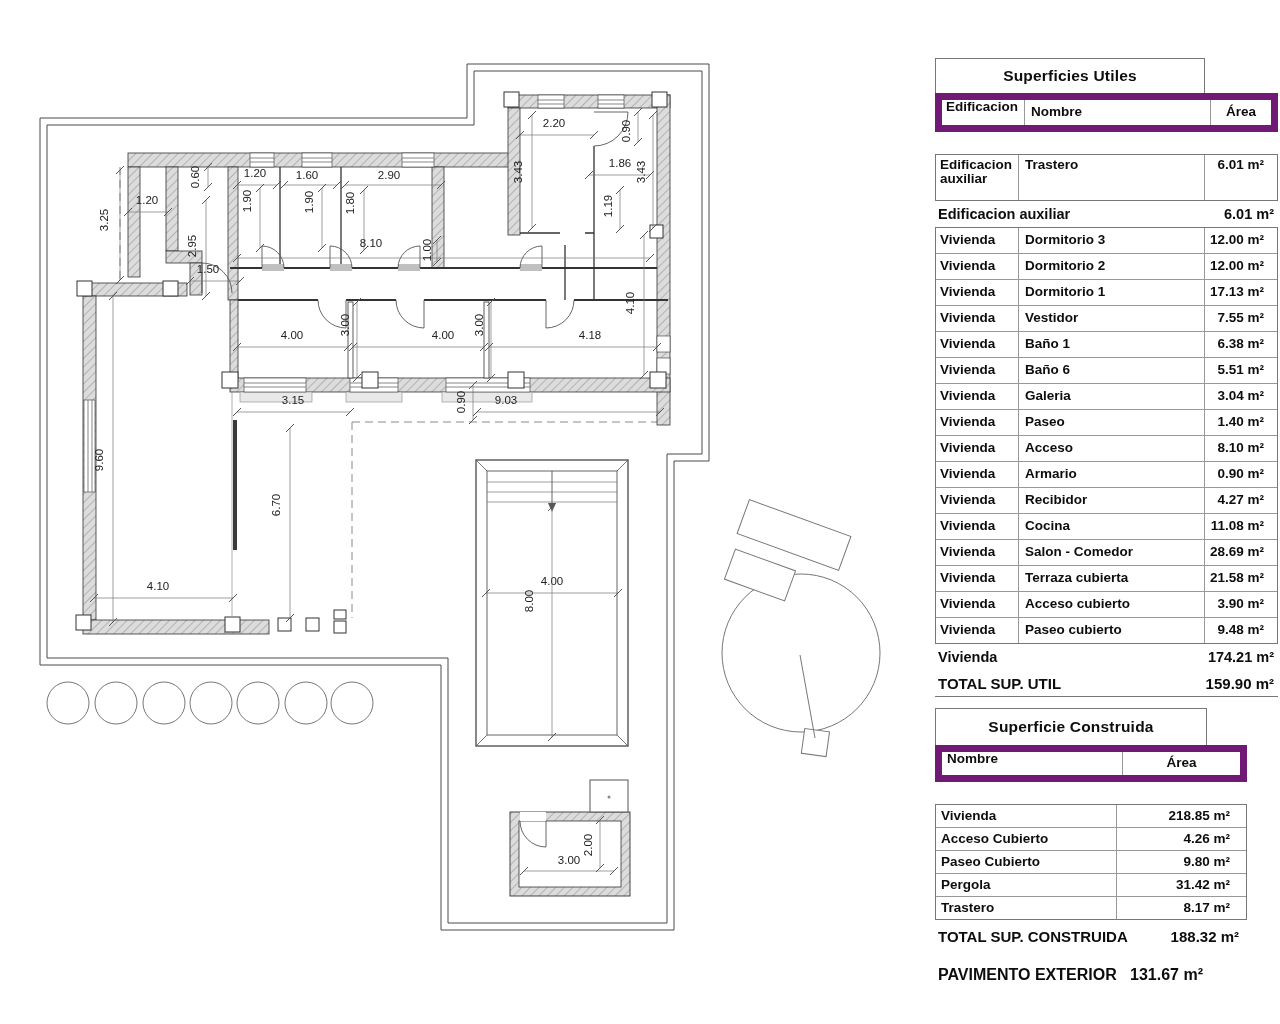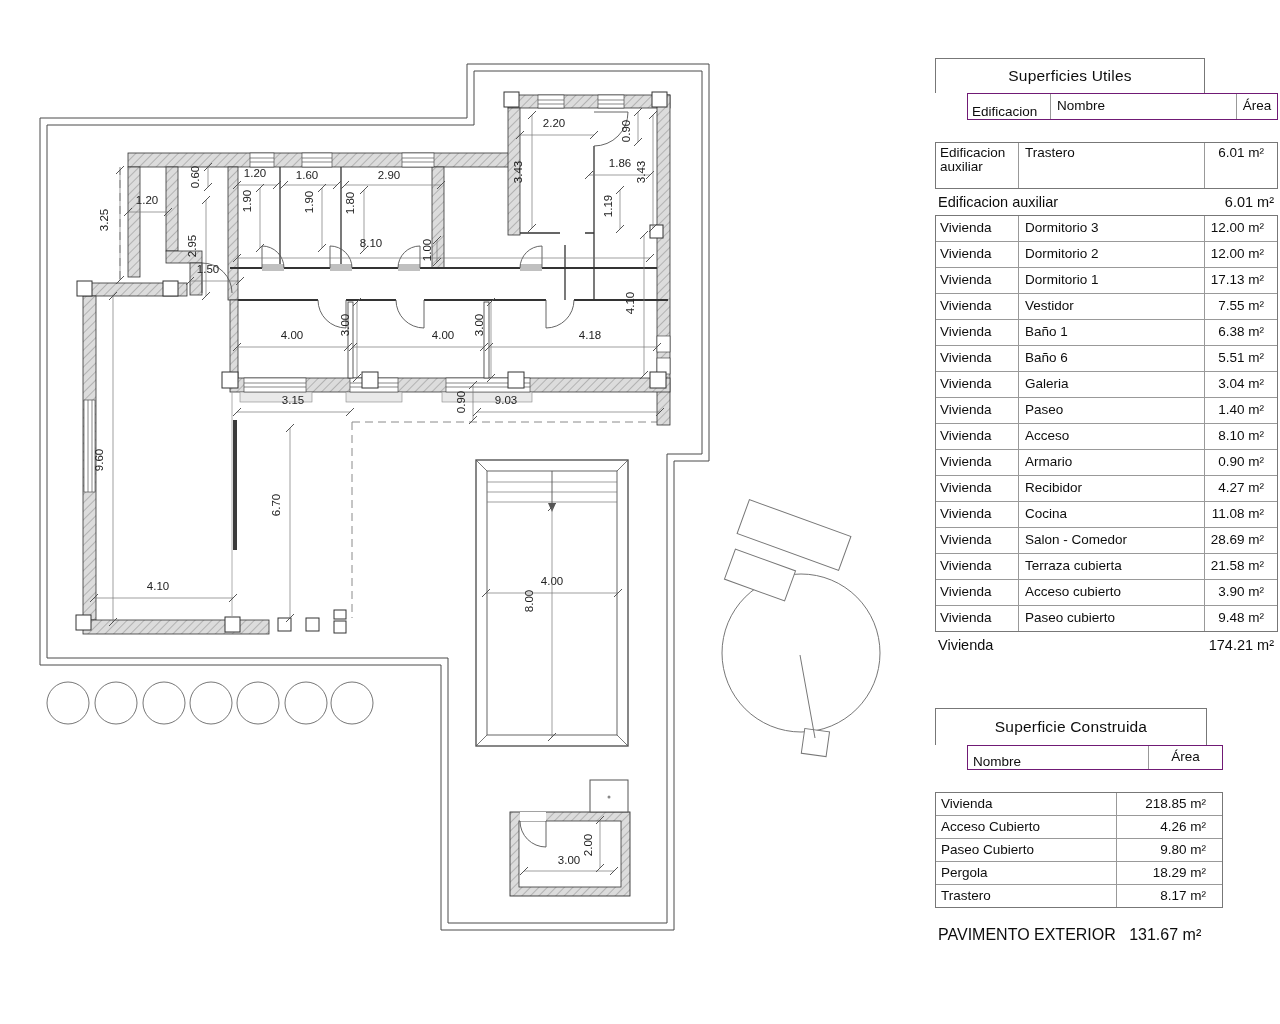--- a/index.html
+++ b/index.html
@@ -1,28 +1,28 @@
 <!DOCTYPE html>
 <html><head>
 <meta charset="utf-8">
 <style>
   html,body{margin:0;padding:0;background:#fff;}
   #stage{position:relative;width:1280px;height:1024px;background:#fff;overflow:hidden;
          font-family:"Liberation Sans",sans-serif;color:#0d0d0d;}
   #plan-svg{position:absolute;left:0;top:0;}
 
   
-  .tblwrap{position:absolute;font-weight:400;}
+  .tblwrap{position:absolute;font-weight:700;}
   #t1{left:935px;top:58px;width:343px;font-size:13.5px;}
-  #t2{left:935px;top:708px;width:288px;font-size:13.5px;}
+  #t2{left:935px;top:708px;width:312px;font-size:13.5px;}
   .titlebox{border:1px solid #777;border-bottom:none;display:flex;align-items:center;justify-content:center;
             font-size:15.5px;letter-spacing:.2px;}
   #t1 .titlebox{width:268px;height:34px;}
   #t2 .titlebox{width:270px;height:36px;}
-  .headrow{border:1px solid #701a75;display:flex;align-items:flex-end;margin-left:32px;}
+  .headrow{border:7px solid #701a75;display:flex;align-items:flex-start;}
   #t1 .headrow{height:25px;}
   #t2 .headrow{height:23px;}
   .gap{height:22px;}
   .databox{border:1px solid #777;}
   .tr{display:flex;align-items:center;height:25px;border-top:1px solid #999;}
   .tr:first-child{border-top:none;}
   #t2 .tr{height:22px;}
   .tall{height:45px;align-items:flex-start;}
   .tall .td{padding-top:3px;}
   .td{box-sizing:border-box;line-height:1.05;}
@@ -446,20 +446,24 @@
       <div class="tr">
           <div class="td c1">Vivienda</div>
           <div class="td c2">Paseo cubierto</div>
           <div class="td c3">9.48 m²</div>
         </div>
     </div>
     <div class="subrow">
       <span>Vivienda</span>
       <span>174.21 m²</span>
     </div>
+    <div class="totalrow">
+      <span>TOTAL SUP. UTIL</span>
+      <span>159.90 m²</span>
+    </div>
   </div>
 
   <div id="t2" class="tblwrap">
     <div class="titlebox">Superficie Construida</div>
     <div class="headrow">
       <div class="td c1">Nombre</div>
       <div class="td c2" style="justify-content:center;padding-right:0;">Área</div>
     </div>
     <div class="gap"></div>
     <div class="databox">
@@ -470,26 +474,30 @@
       <div class="tr">
           <div class="td c1">Acceso Cubierto</div>
           <div class="td c2">4.26 m²</div>
         </div>
       <div class="tr">
           <div class="td c1">Paseo Cubierto</div>
           <div class="td c2">9.80 m²</div>
         </div>
       <div class="tr">
           <div class="td c1">Pergola</div>
-          <div class="td c2">18.29 m²</div>
+          <div class="td c2">31.42 m²</div>
         </div>
       <div class="tr">
           <div class="td c1">Trastero</div>
           <div class="td c2">8.17 m²</div>
         </div>
+    </div>
+    <div class="totalrow">
+      <span>TOTAL SUP. CONSTRUIDA</span>
+      <span>188.32 m²</span>
     </div>
     <div class="pavimento">
       <span>PAVIMENTO EXTERIOR</span>
       <span>&nbsp;</span>
       <span>131.67 m²</span>
     </div>
   </div>
 
 </div>
 

